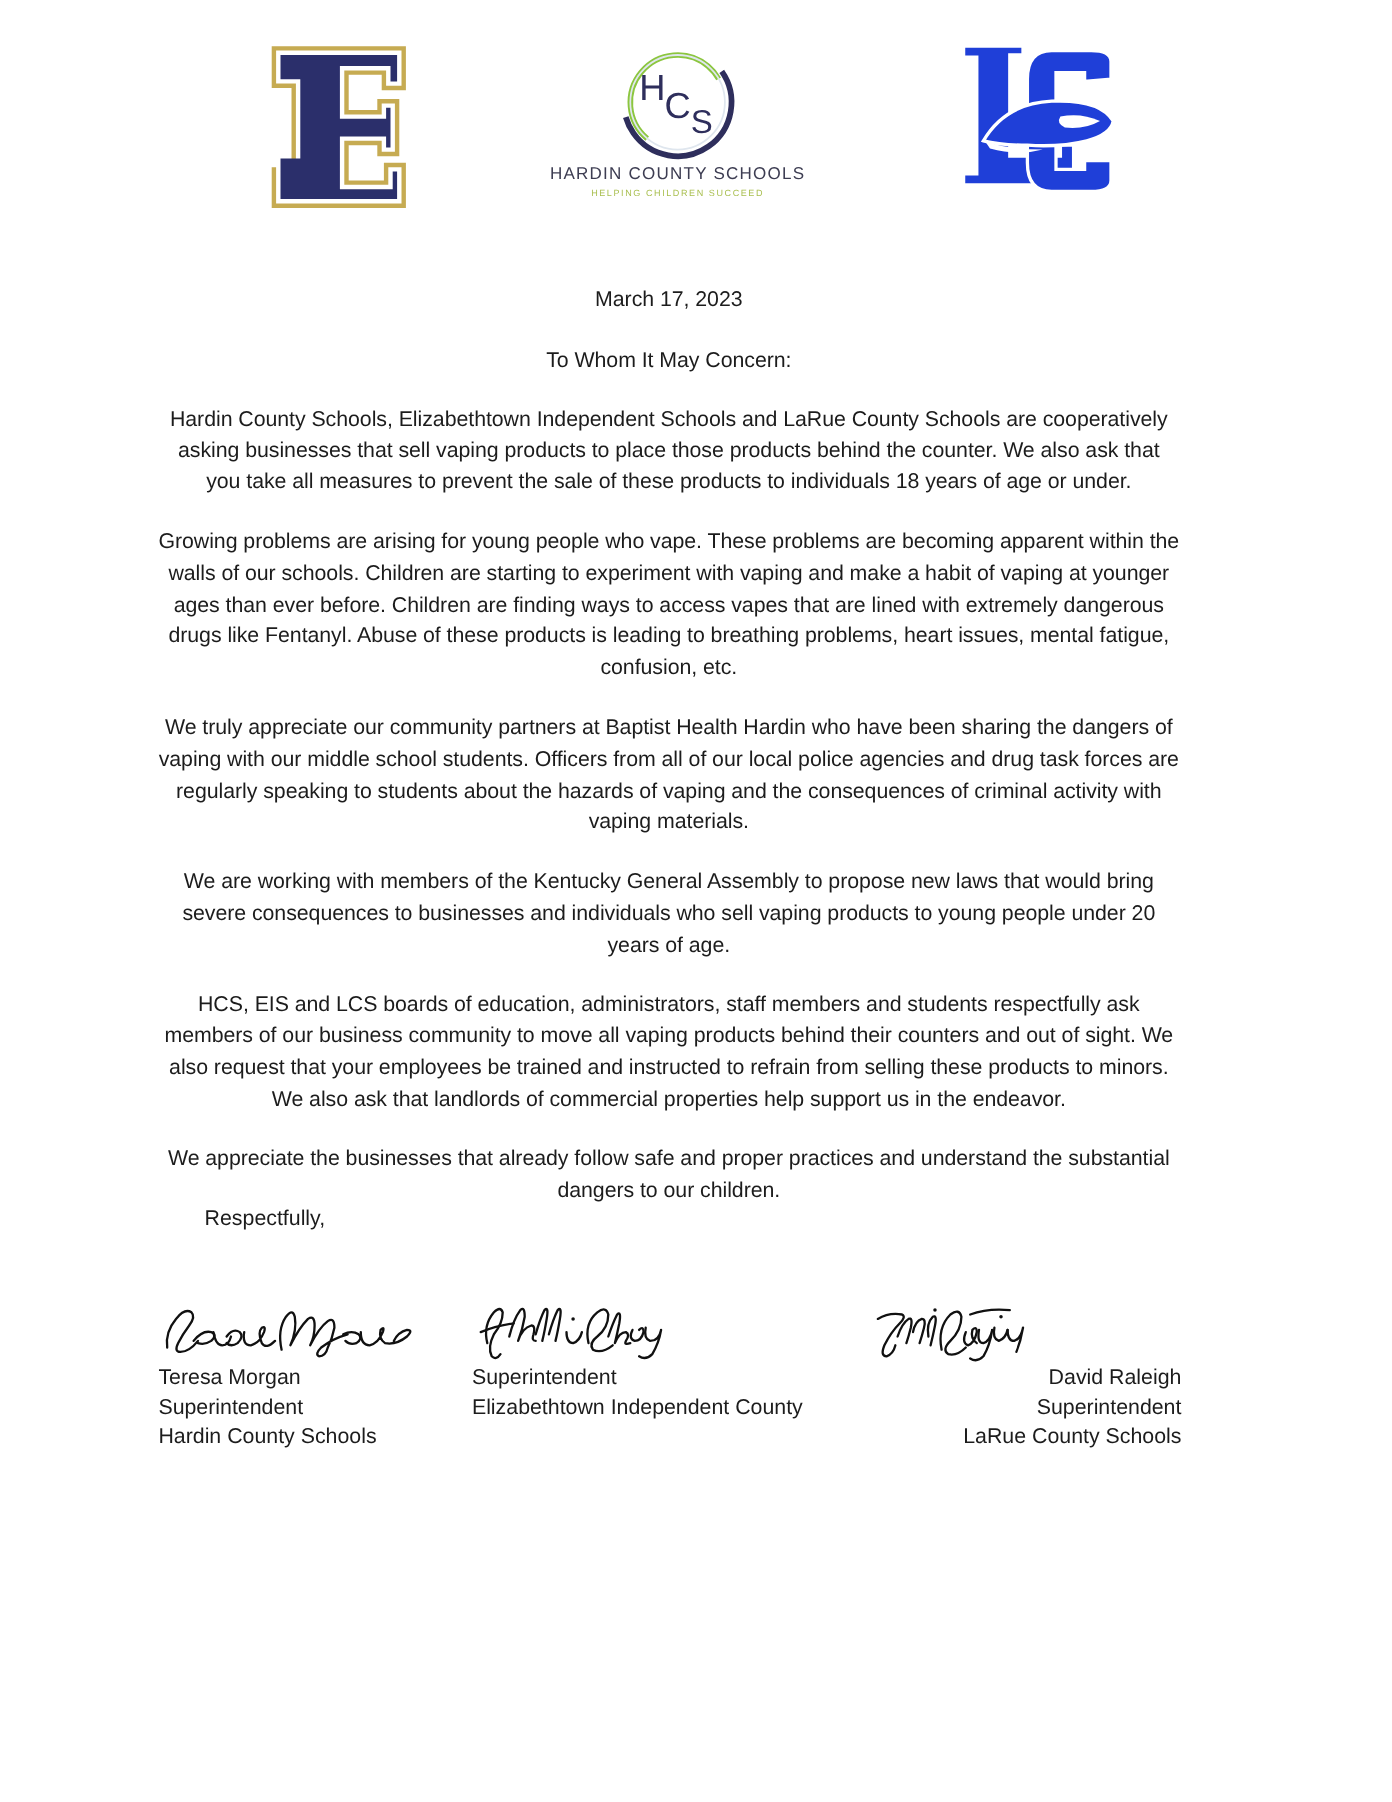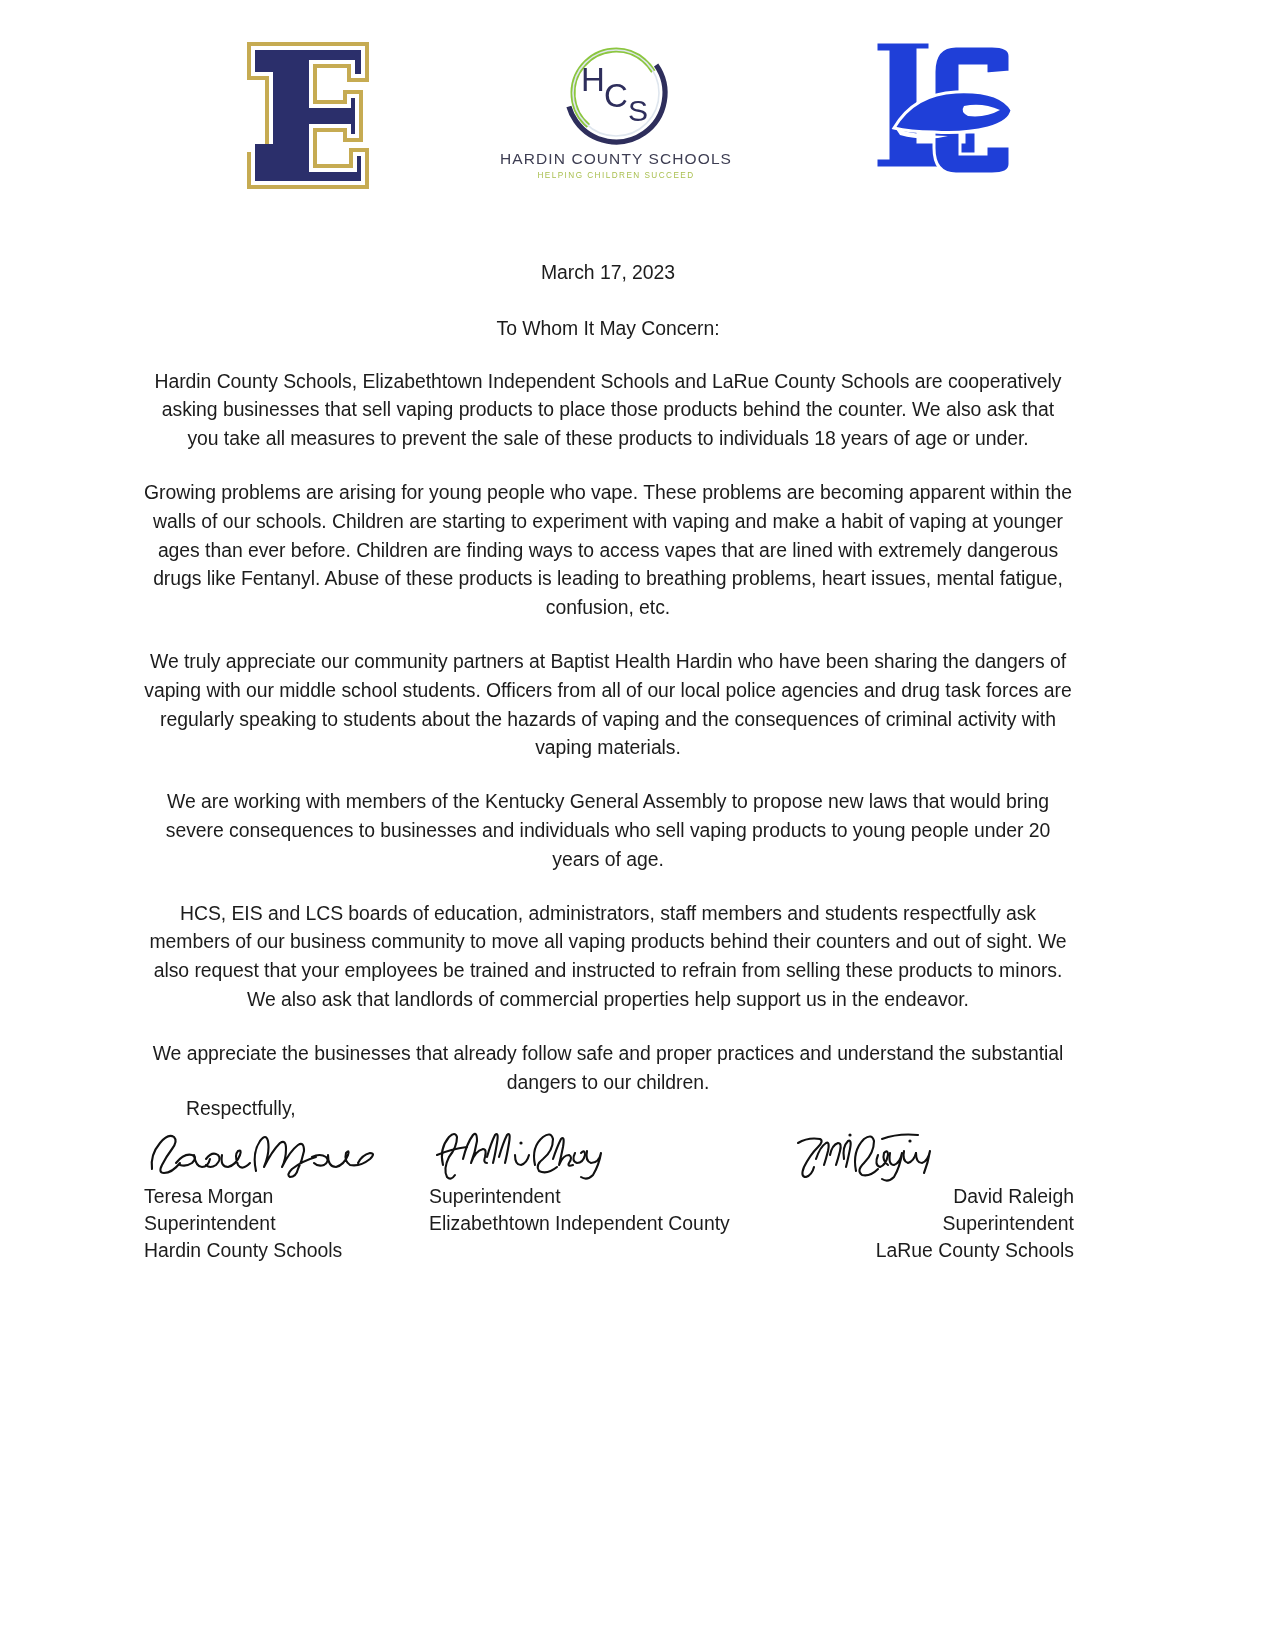--- a/index.html
+++ b/index.html
@@ -107,21 +107,21 @@
     font-size: 19.4px;
     line-height: 28.8px;
     color: #1c1c1c;
     margin-left: 42px;
   }
 
   
   .sig-block {
     position: absolute;
     left: 144px;
-    top: 1125px;
+    top: 1181px;
     width: 930px;
     display: flex;
   }
   .sig-col {
     position: relative;
   }
   .sig-col.c1 { width: 285px; }
   .sig-col.c2 { width: 357px; }
   .sig-col.c3 { width: 288px; text-align: right; }
 

